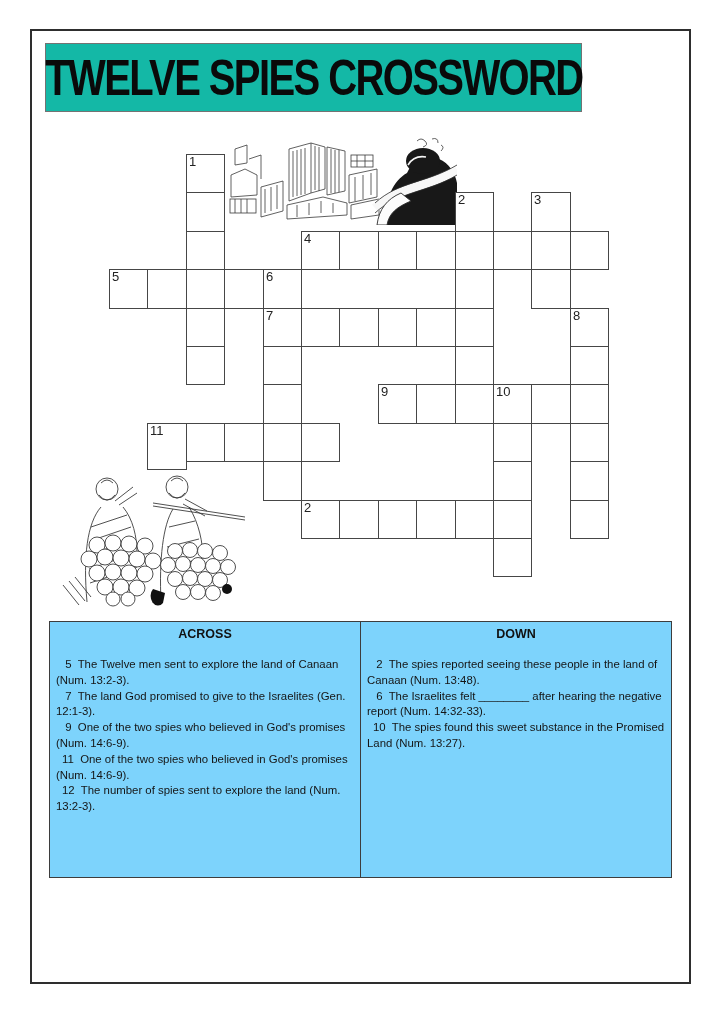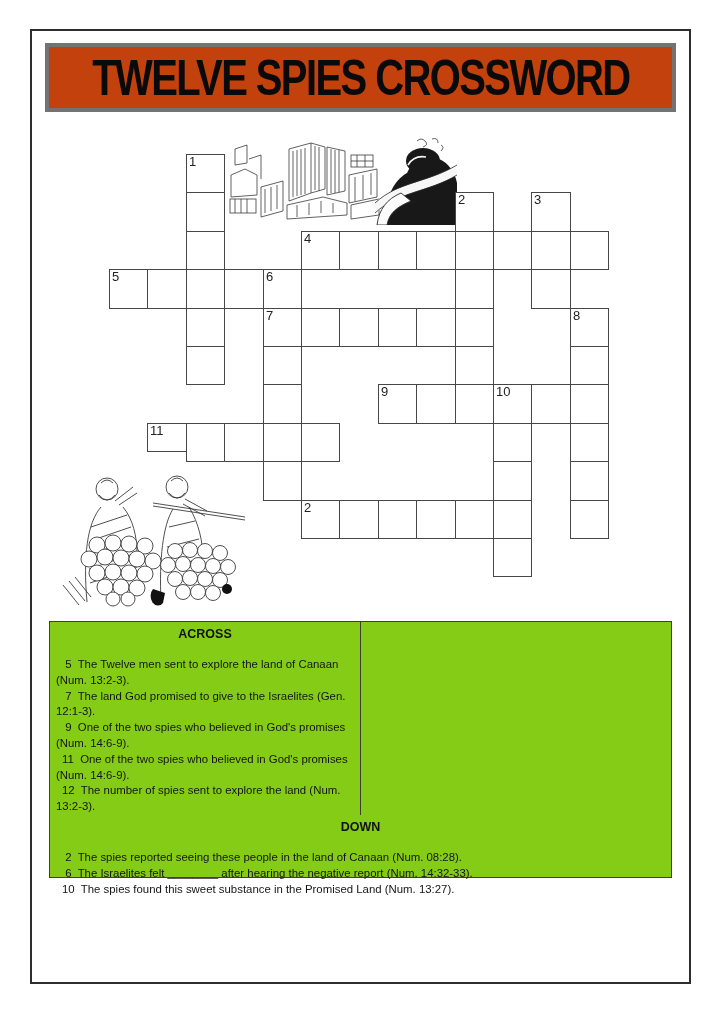--- a/index.html
+++ b/index.html
@@ -7,23 +7,23 @@
     position:relative; width:720px; height:1016px; background:#fff;
     font-family:"Liberation Sans", sans-serif; overflow:hidden;
   }
   
   .page-frame {
     position:absolute; left:30px; top:29px; width:661px; height:955px;
     border:2px solid #2e2e2e; box-sizing:border-box;
   }
   
   .title-box {
-    position:absolute; left:45px; top:43px; width:631px; height:69px;
-    border:4px solid #737373; box-sizing:border-box;
-    display:flex; align-items:center; justify-content:center; background:#c2410c;
+    position:absolute; left:45px; top:43px; width:537px; height:69px;
+    border:1px solid #737373; box-sizing:border-box;
+    display:flex; align-items:center; justify-content:center; background:#14b8a6;
   }
   .title-text {
     font-size:50px; font-weight:900; letter-spacing:-2px; color:#0a0a0a;
     white-space:nowrap; transform:scaleX(0.8); transform-origin:center;
   }
   
   .grid-layer { position:absolute; left:0; top:0; width:720px; height:1016px; }
   .cell {
     position:absolute; box-sizing:border-box; background:#fff;
     border:1.4px solid #464646;
@@ -31,21 +31,21 @@
   .cellnum {
     position:absolute; top:0px; left:2px; font-size:13px; line-height:14px; color:#222;
   }
   
   .illus { position:absolute; }
   .illus-city { left:227px; top:135px; width:230px; height:90px; }
   .illus-grapes { left:57px; top:467px; width:190px; height:140px; }
   
   .clue-box {
     position:absolute; left:49px; top:621px; width:623px; height:257px;
-    border:1px solid #3d3d3d; box-sizing:border-box; display:flex; background:#84cc16;flex-direction:column;
+    border:1px solid #3d3d3d; box-sizing:border-box; display:flex; background:#7dd3fc;
   }
   .clue-col { box-sizing:border-box; }
   .clue-col-left  { width:311px; border-right:1px solid #3d3d3d; }
   .clue-col-right { flex:1; }
   .clue-header {
     margin-top:5px; text-align:center; font-weight:bold; font-size:12.5px; color:#111;
   }
   .clue-list { margin-top:16px; padding:0 4px 0 6px; }
   .clue {
     margin:0; text-indent:6px; white-space:pre-wrap;
@@ -226,21 +226,21 @@
       </div>
       <div class="cell" style="left: 416px; top: 384px; width: 40px; height: 40px;"></div>
       <div class="cell" style="left: 493px; top: 384px; width: 39px; height: 56px;">
         <span class="cellnum">10</span>
       </div>
       <div class="cell" style="left: 531px; top: 384px; width: 40px; height: 40px;"></div>
       <div class="cell" style="left: 493px; top: 423px; width: 39px; height: 39px;"></div>
       <div class="cell" style="left: 493px; top: 461px; width: 39px; height: 40px;"></div>
       <div class="cell" style="left: 493px; top: 500px; width: 39px; height: 39px;"></div>
       <div class="cell" style="left: 493px; top: 538px; width: 39px; height: 39px;"></div>
-      <div class="cell" style="left: 147px; top: 423px; width: 40px; height: 29px;">
+      <div class="cell" style="left: 147px; top: 423px; width: 40px; height: 47px;">
         <span class="cellnum">11</span>
       </div>
       <div class="cell" style="left: 186px; top: 423px; width: 39px; height: 39px;"></div>
       <div class="cell" style="left: 224px; top: 423px; width: 40px; height: 39px;"></div>
       <div class="cell" style="left: 301px; top: 423px; width: 39px; height: 39px;"></div>
       <div class="cell" style="left: 301px; top: 500px; width: 39px; height: 39px;">
         <span class="cellnum">2</span>
       </div>
       <div class="cell" style="left: 339px; top: 500px; width: 40px; height: 39px;"></div>
       <div class="cell" style="left: 378px; top: 500px; width: 39px; height: 39px;"></div>
@@ -255,21 +255,21 @@
           <p class="clue"> 5  The Twelve men sent to explore the land of Canaan (Num. 13:2-3).</p>
           <p class="clue"> 7  The land God promised to give to the Israelites (Gen. 12:1-3).</p>
           <p class="clue"> 9  One of the two spies who believed in God's promises (Num. 14:6-9).</p>
           <p class="clue">11  One of the two spies who believed in God's promises (Num. 14:6-9).</p>
           <p class="clue">12  The number of spies sent to explore the land (Num. 13:2-3).</p>
         </div>
     </div>
     <div class="clue-col clue-col-right">
       <div class="clue-header">DOWN</div>
       <div class="clue-list" id="down-list">
-          <p class="clue"> 2  The spies reported seeing these people in the land of Canaan (Num. 08:28).</p>
+          <p class="clue"> 2  The spies reported seeing these people in the land of Canaan (Num. 13:48).</p>
           <p class="clue"> 6  The Israelites felt ________ after hearing the negative report (Num. 14:32-33).</p>
           <p class="clue">10  The spies found this sweet substance in the Promised Land (Num. 13:27).</p>
         </div>
     </div>
   </div>
 
 
 </div>
 
 </body></html>

